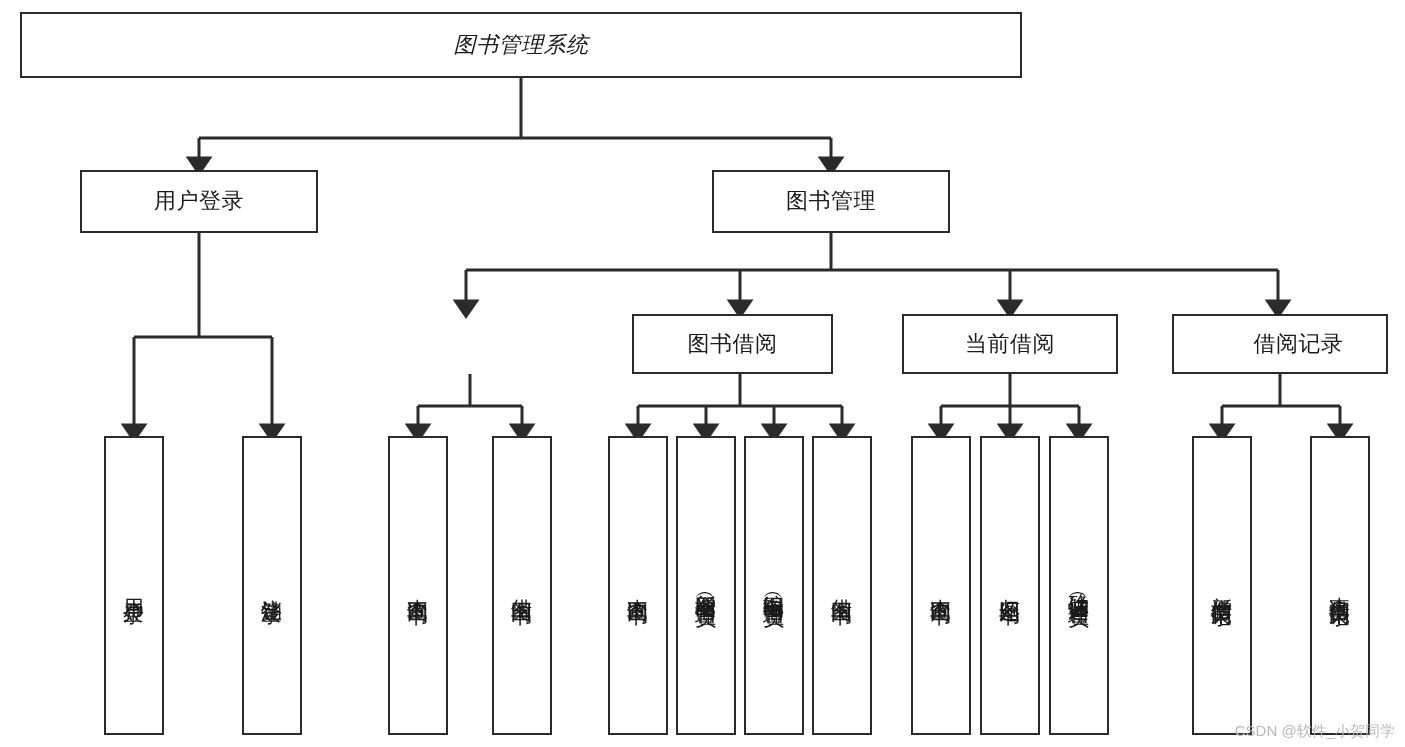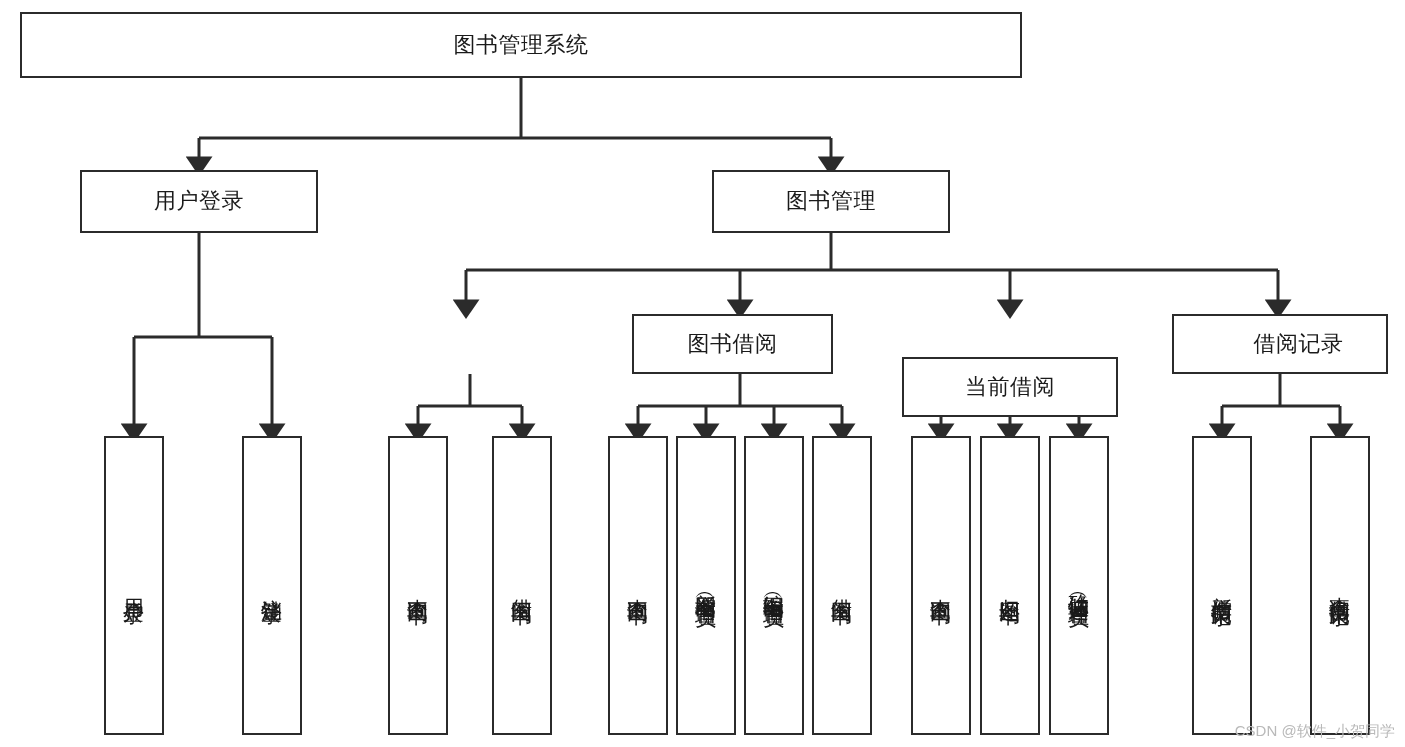--- a/index.html
+++ b/index.html
@@ -110,35 +110,35 @@
       <path d="M 1010,406 L 1010,430" marker-end="url(#arrowhead)"></path>
       <path d="M 1079,406 L 1079,430" marker-end="url(#arrowhead)"></path>
 
       <path d="M 1280,374 L 1280,406"></path>
       <path d="M 1222,406 L 1340,406"></path>
       <path d="M 1222,406 L 1222,430" marker-end="url(#arrowhead)"></path>
       <path d="M 1340,406 L 1340,430" marker-end="url(#arrowhead)"></path>
     </g>
   </svg>
 
-  <div class="node-box" style="left:20px; top:12px; width:1002px; height:66px;">
+  <div class="node-box" style="left:20px; top:12px; width:1002px; height:66px;font-style:italic;">
     <span class="node-label">图书管理系统</span>
   </div>
 
   <div class="node-box" style="left:80px; top:170px; width:238px; height:63px;">
     <span class="node-label">用户登录</span>
   </div>
   <div class="node-box" style="left:712px; top:170px; width:238px; height:63px;">
     <span class="node-label">图书管理</span>
   </div>
 
   <div class="node-box" style="left:632px; top:314px; width:201px; height:60px;">
     <span class="node-label">图书借阅</span>
   </div>
-  <div class="node-box" style="left:902px; top:314px; width:216px; height:60px;margin-top:43px;">
+  <div class="node-box" style="left:902px; top:314px; width:216px; height:60px;">
     <span class="node-label">当前借阅</span>
   </div>
   <div class="node-box" style="left:1172px; top:314px; width:216px; height:60px;padding-left:37px;">
     <span class="node-label">借阅记录</span>
   </div>
 
   <div class="node-box vertical" style="left:104px; top:436px; width:60px; height:299px;">
     <span class="node-label">用户登录</span>
   </div>
   <div class="node-box vertical" style="left:242px; top:436px; width:60px; height:299px;">

